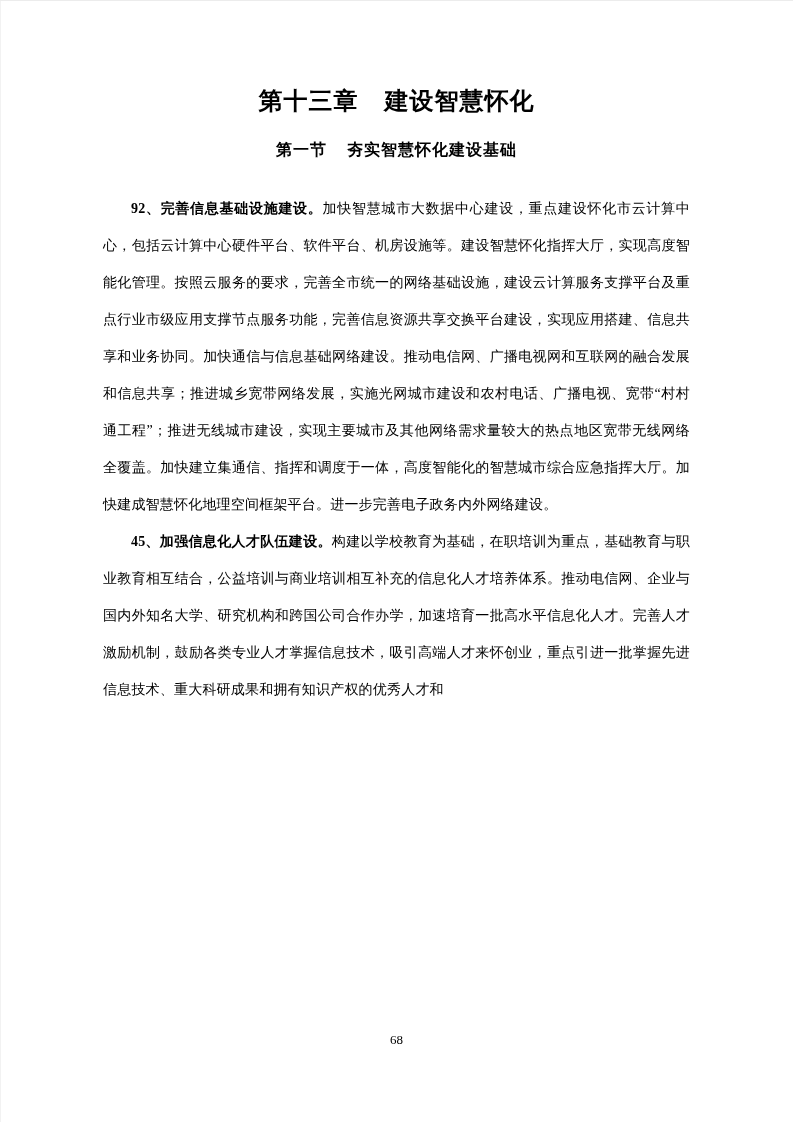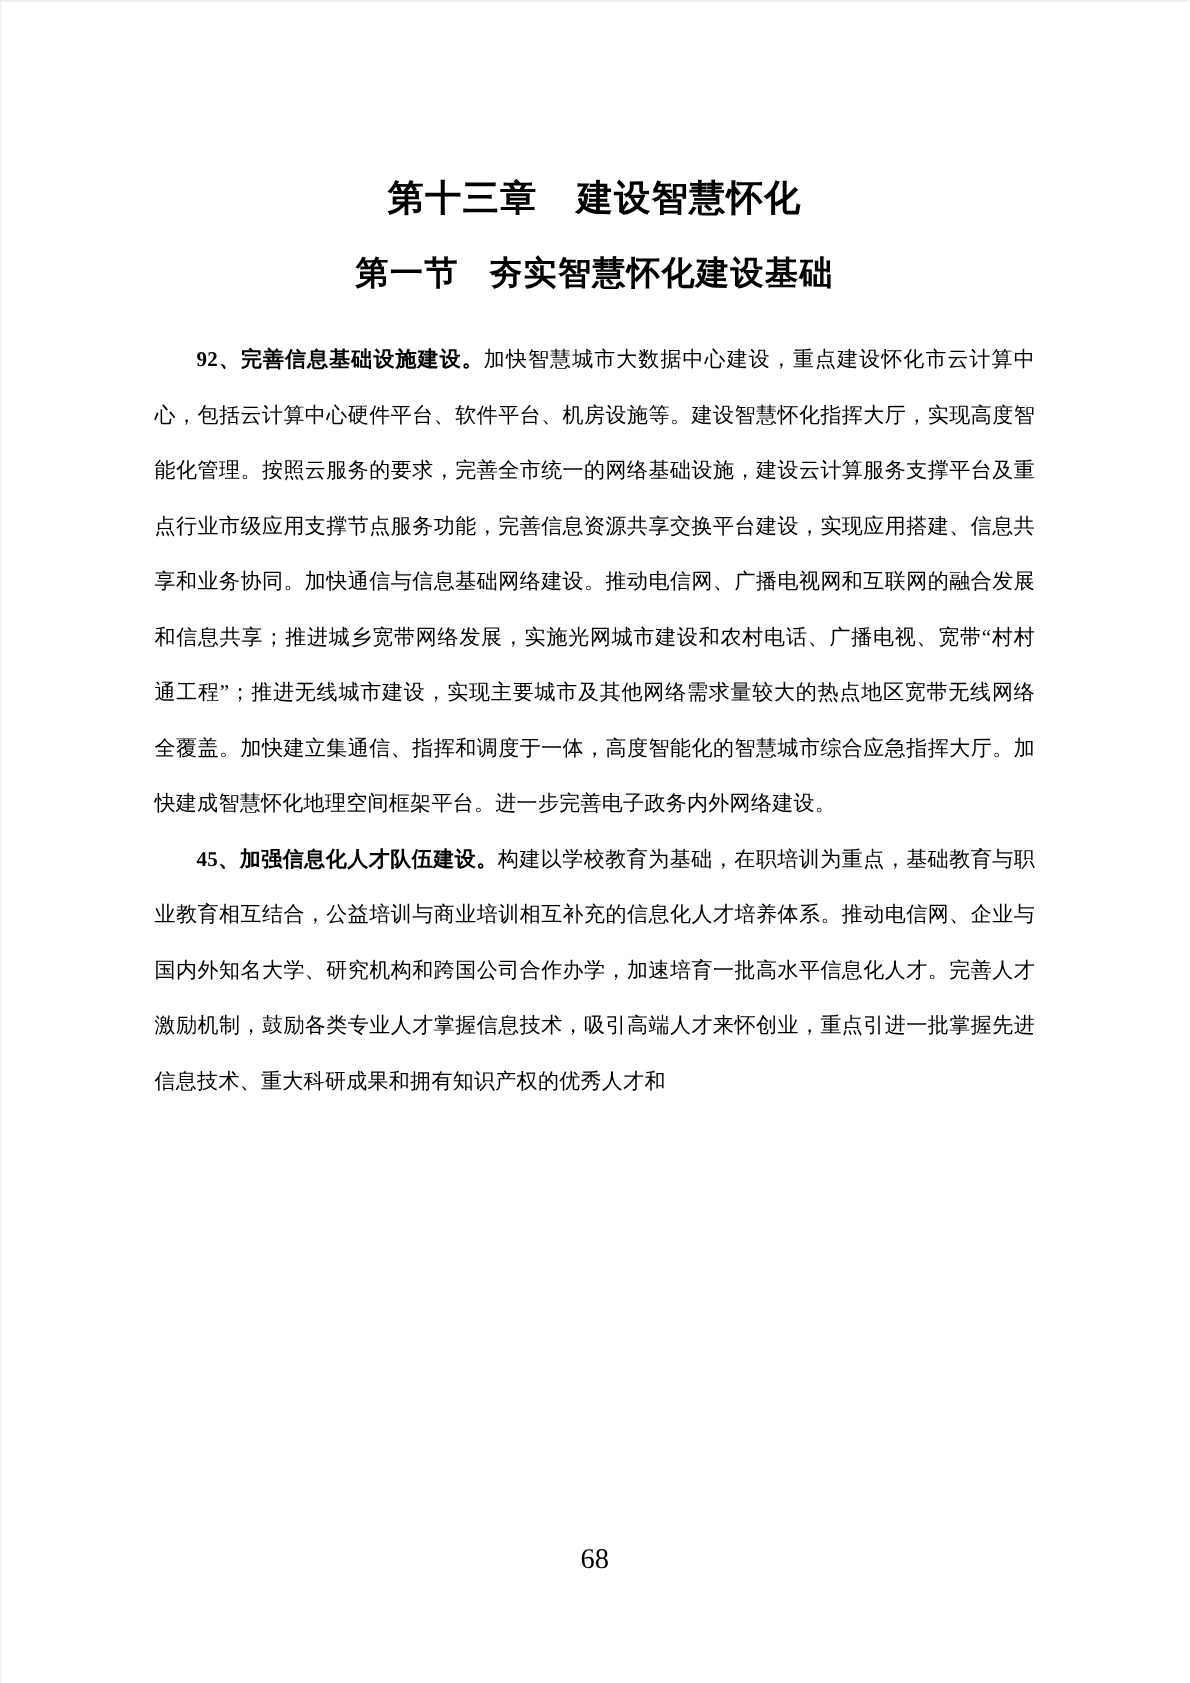--- a/index.html
+++ b/index.html
@@ -14,38 +14,38 @@
     margin: 0 auto;
     background: #ffffff;
     box-shadow: inset 0 1px 0 #ececec, inset 1px 0 0 #f2f2f2;
     overflow: hidden;
     font-family: "Liberation Serif", "DejaVu Serif", serif;
     color: #000000;
   }
   .content {
     width: 587px;
     margin: 0 auto;
-    padding-top: 116px;
+    padding-top: 84px;
   }
   .chapter-title {
     font-family: "Liberation Sans", "DejaVu Sans", sans-serif;
     font-size: 24px;
     line-height: 34px;
     font-weight: 700;
     text-align: center;
     margin: 0 0 16px 0;
     letter-spacing: 1px;
   }
   .chapter-title .title-number {
     display: inline-block;
     margin-right: 26px;
   }
   .section-title {
     font-family: "Liberation Serif", "DejaVu Serif", serif;
-    font-size: 22px;
+    font-size: 16px;
     line-height: 32px;
     font-weight: 700;
     text-align: center;
     margin: 0 0 24px 0;
     letter-spacing: 1px;
   }
   .section-title .title-number {
     display: inline-block;
     margin-right: 20px;
   }
@@ -60,21 +60,21 @@
   }
   .para .lead {
     font-weight: 700;
   }
   .page-number {
     position: absolute;
     bottom: 72px;
     left: 0;
     width: 100%;
     text-align: center;
-    font-size: 19px;
+    font-size: 13px;
     line-height: 20px;
     font-family: "Liberation Serif", "DejaVu Serif", serif;
   }
 </style>
 </head>
 <body>
 
 <div class="page">
   <div class="content">
 

